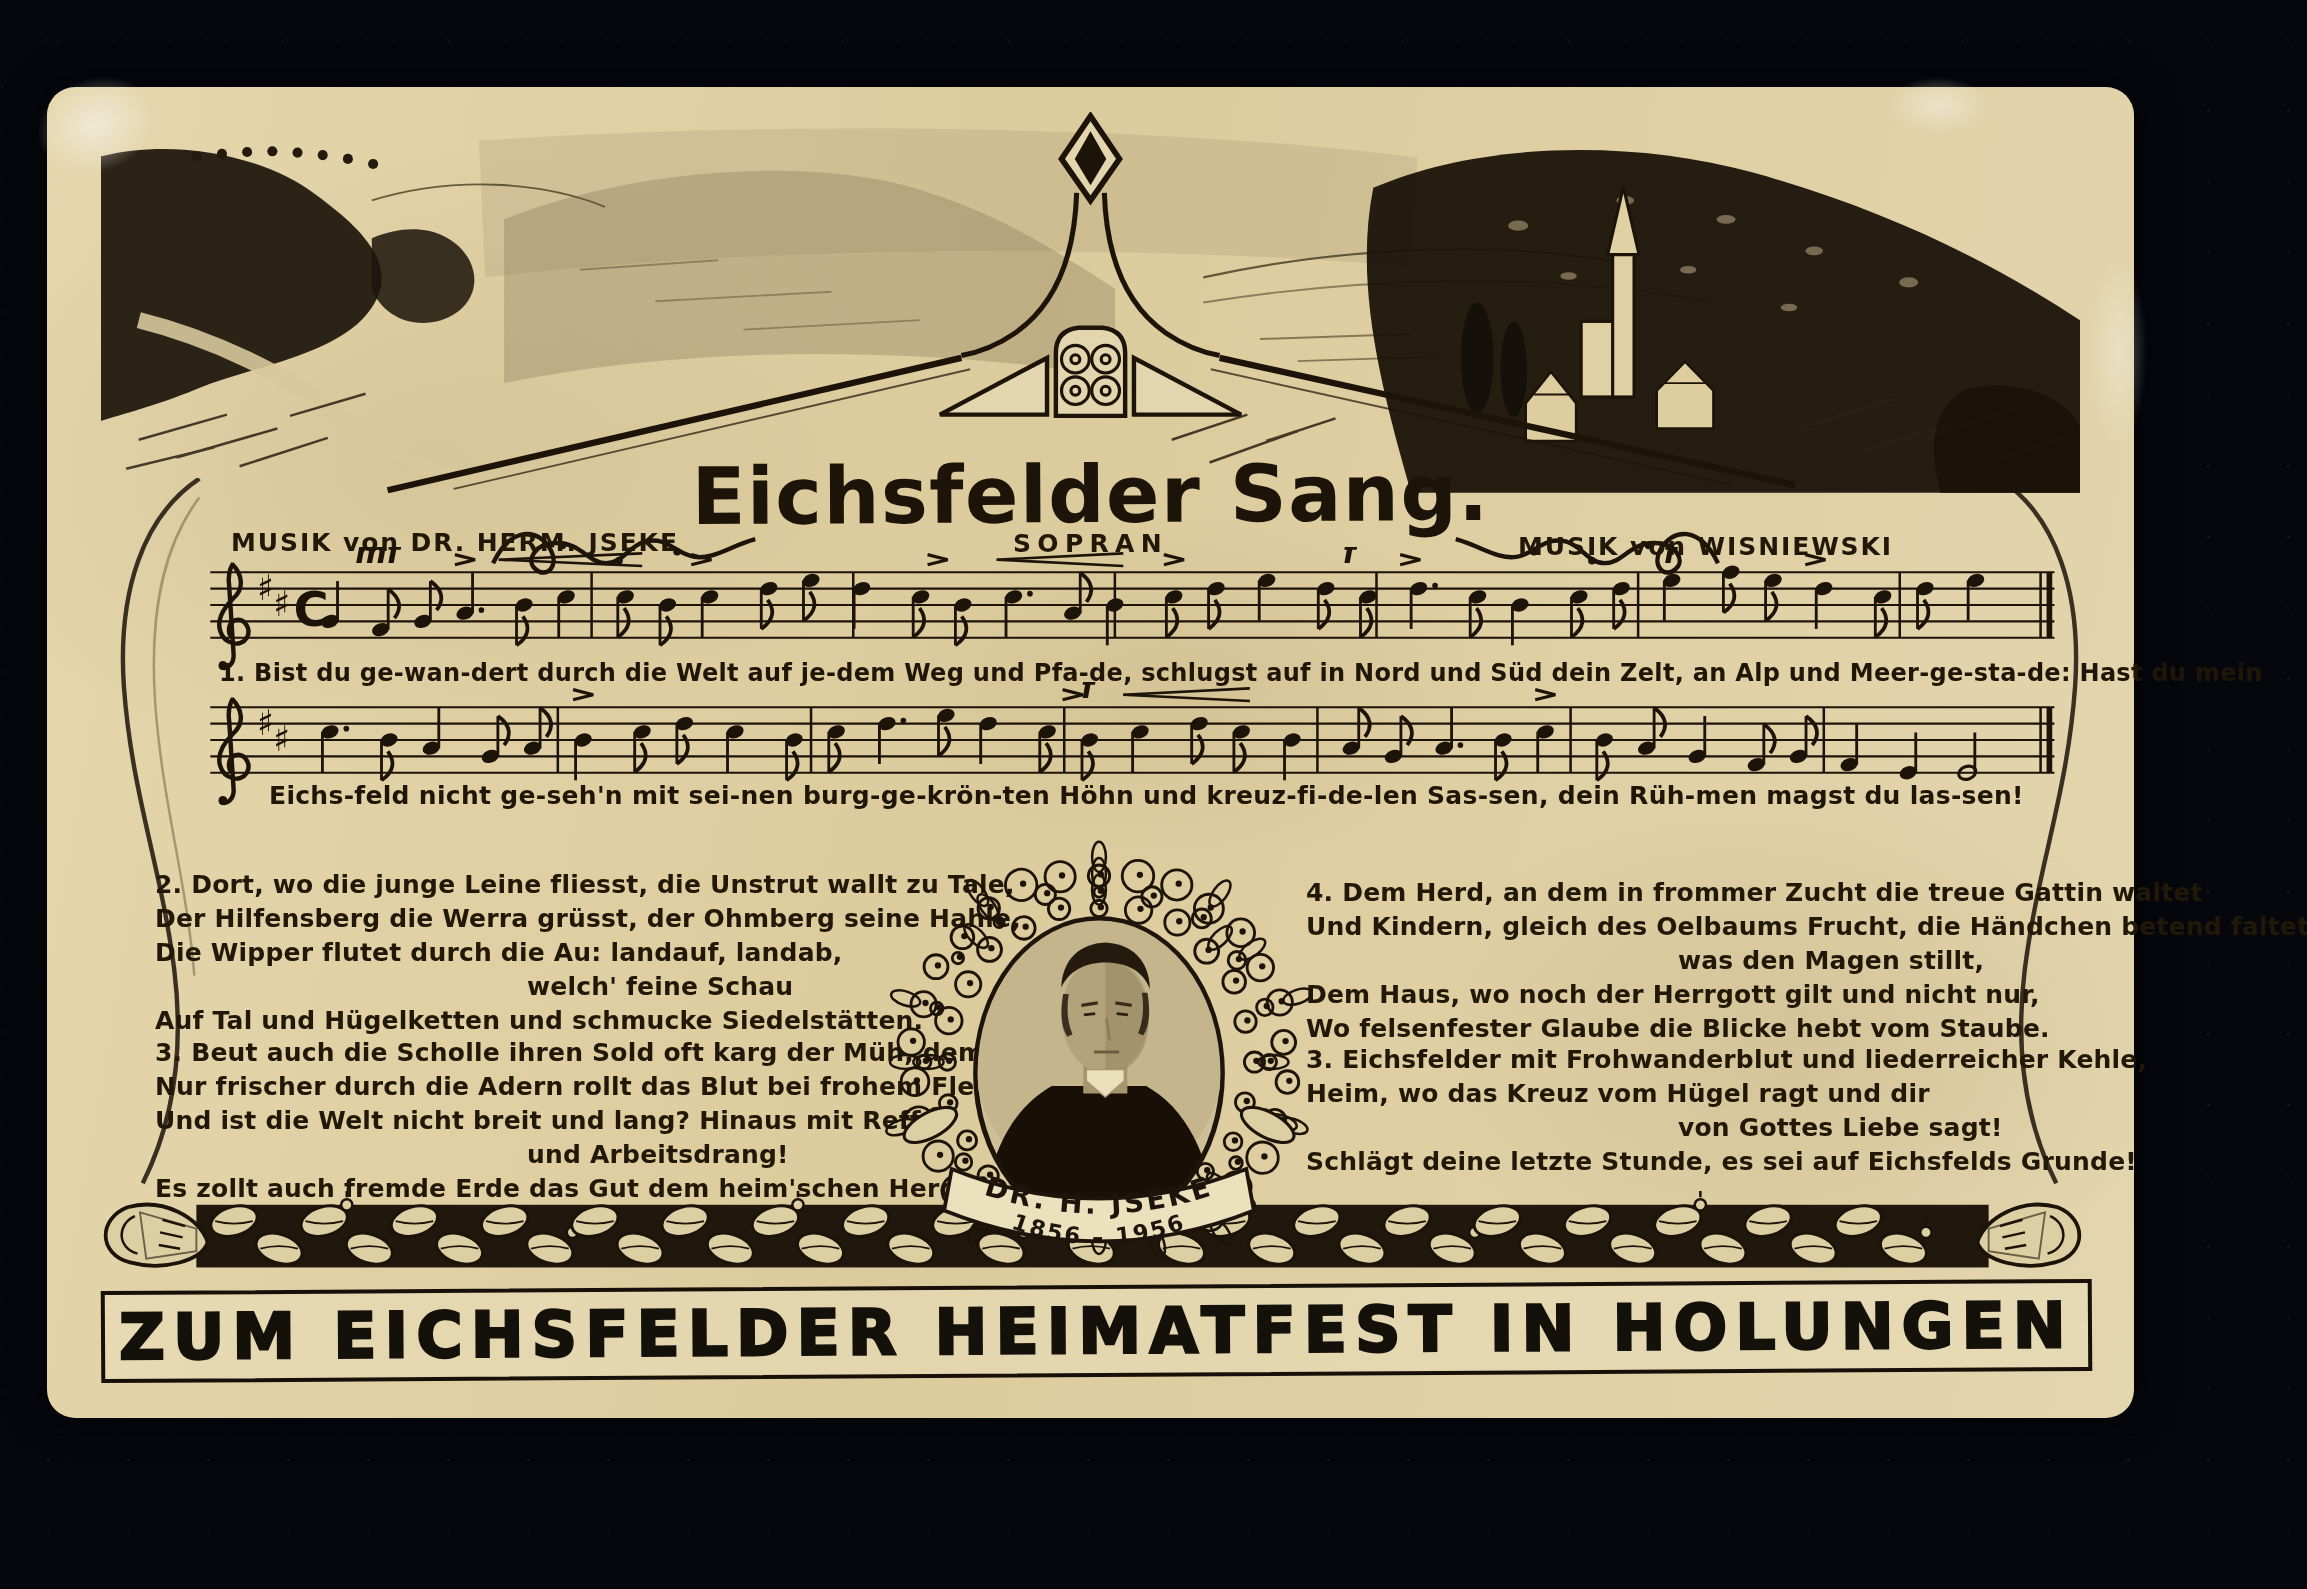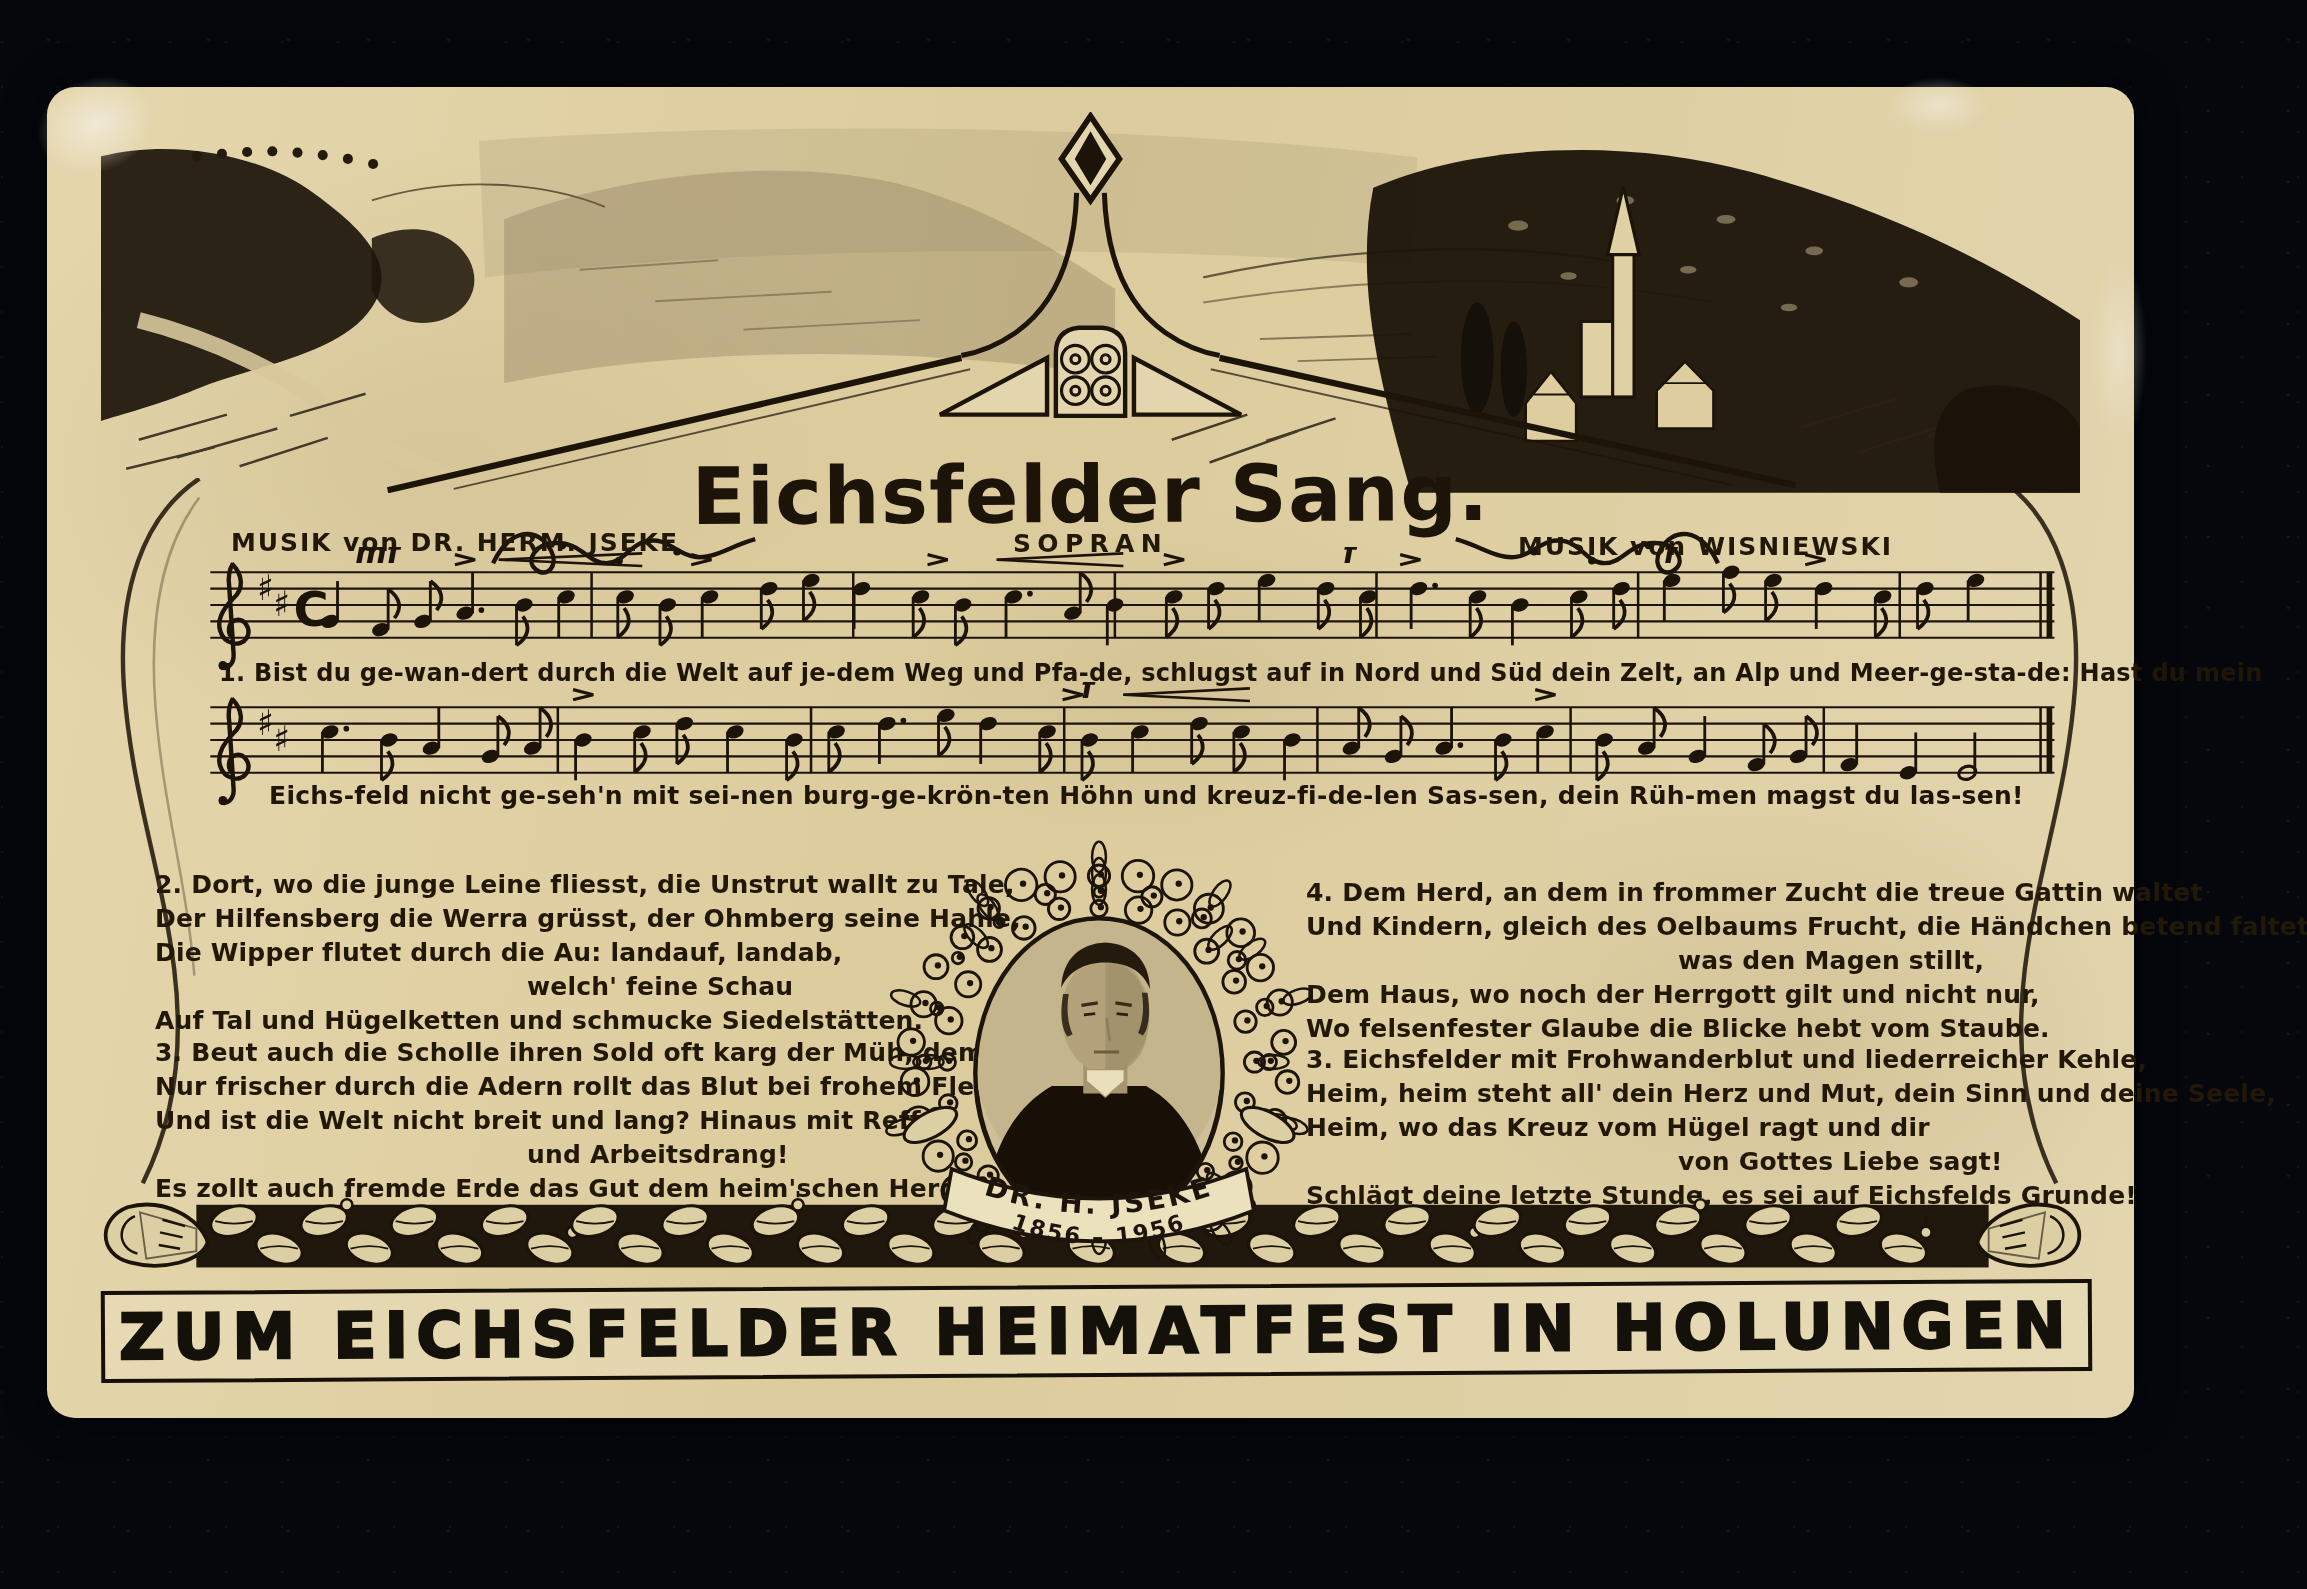--- a/index.html
+++ b/index.html
@@ -453,21 +453,20 @@
     </div>
   <div class="abs verse" id="verse-4">
       <div class="vline">4.  Dem Herd, an dem in frommer Zucht die treue Gattin waltet</div>
       <div class="vline">Und Kindern, gleich des Oelbaums Frucht, die Händchen betend faltet;</div>
       <div class="vline indent">was den Magen stillt,</div>
       <div class="vline">Dem Haus, wo noch der Herrgott gilt und nicht nur,</div>
       <div class="vline">Wo felsenfester Glaube die Blicke hebt vom Staube.</div>
     </div>
   <div class="abs verse" id="verse-5">
       <div class="vline">3. Eichsfelder mit Frohwanderblut und liederreicher Kehle,</div>
-      <div class="vline">Heim, heim steht all' dein Herz und Mut, dein Sinn und deine Seele,</div>
       <div class="vline">Heim,  wo das Kreuz  vom Hügel ragt und dir</div>
       <div class="vline indent">von Gottes Liebe sagt!</div>
       <div class="vline">Schlägt deine letzte Stunde, es sei auf Eichsfelds Grunde!</div>
     </div>
 
   <svg class="abs" id="garland" style="left:50px;top:1104px;" width="1991" height="94" viewBox="0 0 3160 150">
       <rect x="150" y="22" width="2860" height="100" fill="#20180c"></rect>
       <ellipse cx="210" cy="48" rx="38" ry="23" fill="#ddcfa4" stroke="#1c1309" stroke-width="5" transform="rotate(-16 210 48)"></ellipse>
       <path d="M180 48 Q210 56 240 48" stroke="#1c1309" stroke-width="3" fill="none"></path>
       <ellipse cx="282" cy="92" rx="38" ry="23" fill="#ddcfa4" stroke="#1c1309" stroke-width="5" transform="rotate(18 282 92)"></ellipse>

